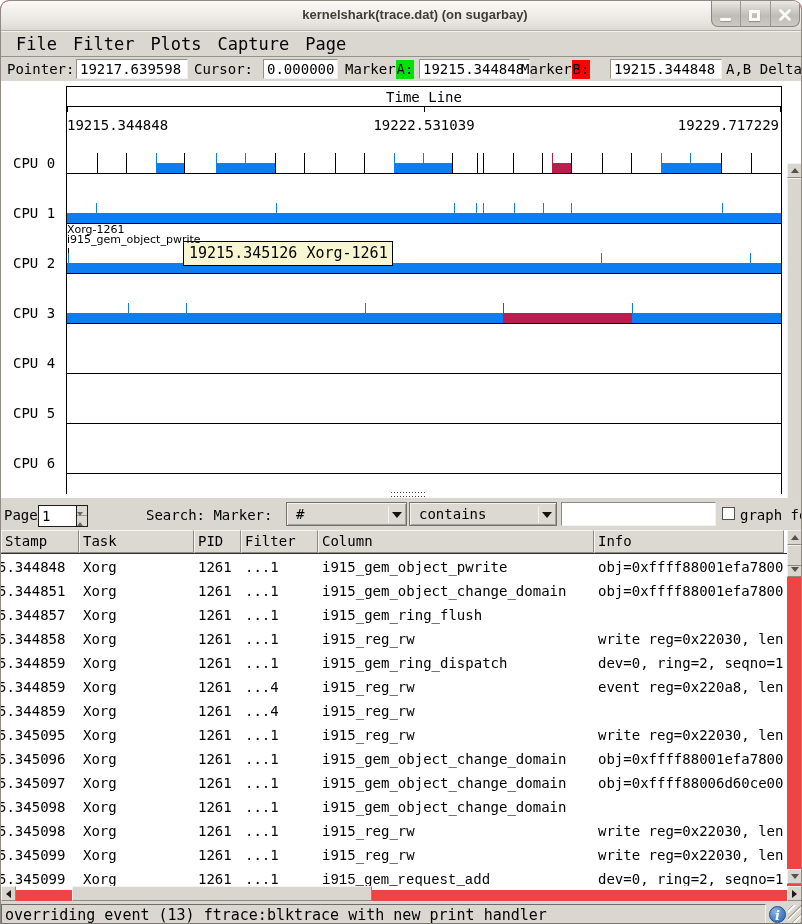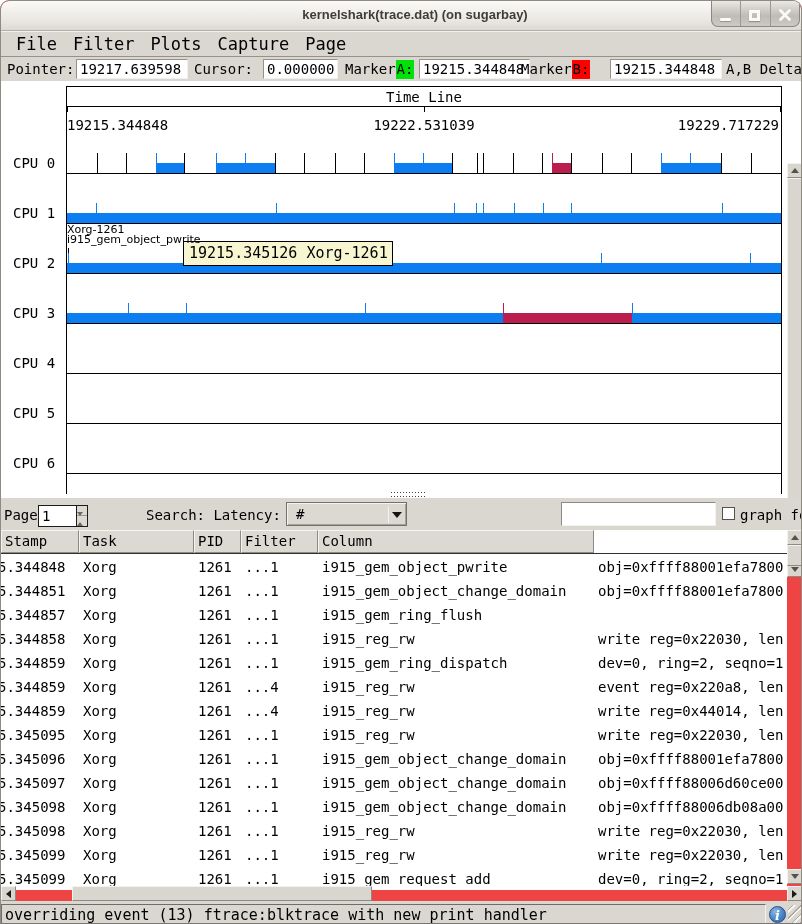--- a/index.html
+++ b/index.html
@@ -301,47 +301,53 @@
       <div class="cpu-label" style="top: 375px;">CPU 6</div>
     </div>
 
   <div id="splitter-grip">
     <div class="dotrow"></div>
     <div class="dotrow"></div>
   </div>
 
   <div id="searchbar">
     <span class="lbl" style="left:3px">Page</span>
-    <span class="lbl" style="left:145px">Search: Latency:</span>
+    <span class="lbl" style="left:145px">Search: Marker:</span>
   </div>
   <div id="page-spin">
     <span class="spin-value">1</span>
     <span class="spin-btns">
       <span class="spin-up"><span class="spin-tri-up"></span></span>
       <span class="spin-down"><span class="spin-tri-down"></span></span>
     </span>
   </div>
   <div class="combo" id="combo-column">
     <span class="combo-text">#</span>
+    <span class="combo-sep"></span>
+    <span class="combo-arrow"></span>
+  </div>
+  <div class="combo" id="combo-match">
+    <span class="combo-text">contains</span>
     <span class="combo-sep"></span>
     <span class="combo-arrow"></span>
   </div>
   <input id="search-entry" value="" style="">
   <div id="graph-follows-box"></div>
   <div id="searchbar-right" style="position:absolute;left:0;top:497px;width:801px;height:32px;overflow:hidden;pointer-events:none;">
     <span class="lbl" id="graph-follows-label" style="position:absolute;">graph follows</span>
   </div>
 
   <div id="tablewrap">
     <div id="table-header">
         <div class="th" style="left: 0px; width: 78px;">Stamp</div>
         <div class="th" style="left: 78px; width: 115px;">Task</div>
         <div class="th" style="left: 193px; width: 47px;">PID</div>
         <div class="th" style="left: 240px; width: 77px;">Filter</div>
         <div class="th" style="left: 317px; width: 276px;">Column</div>
+        <div class="th" style="left: 593px; width: 190px;">Info</div>
       </div>
     <div id="table-rows">
         <div class="tr" style="top: 1px;">
           <div class="td" style="left: 0px; width: 78px;"><span style="padding-left: 0px; margin-left: -3px;">5.344848</span></div>
           <div class="td" style="left: 78px; width: 115px;"><span style="padding-left: 4px;">Xorg</span></div>
           <div class="td" style="left: 193px; width: 47px;"><span style="padding-left: 4px;">1261</span></div>
           <div class="td" style="left: 240px; width: 77px;"><span style="padding-left: 4px;">...1</span></div>
           <div class="td" style="left: 317px; width: 276px;"><span style="padding-left: 4px;">i915_gem_object_pwrite</span></div>
           <div class="td" style="left: 593px; width: 190px;"><span style="padding-left: 4px;">obj=0xffff88001efa7800</span></div>
         </div>
@@ -383,21 +389,20 @@
           <div class="td" style="left: 240px; width: 77px;"><span style="padding-left: 4px;">...4</span></div>
           <div class="td" style="left: 317px; width: 276px;"><span style="padding-left: 4px;">i915_reg_rw</span></div>
           <div class="td" style="left: 593px; width: 190px;"><span style="padding-left: 4px;">event reg=0x220a8, len</span></div>
         </div>
         <div class="tr" style="top: 145px;">
           <div class="td" style="left: 0px; width: 78px;"><span style="padding-left: 0px; margin-left: -3px;">5.344859</span></div>
           <div class="td" style="left: 78px; width: 115px;"><span style="padding-left: 4px;">Xorg</span></div>
           <div class="td" style="left: 193px; width: 47px;"><span style="padding-left: 4px;">1261</span></div>
           <div class="td" style="left: 240px; width: 77px;"><span style="padding-left: 4px;">...4</span></div>
           <div class="td" style="left: 317px; width: 276px;"><span style="padding-left: 4px;">i915_reg_rw</span></div>
-          <div class="td" style="left: 593px; width: 190px;"><span style="padding-left: 4px;">write reg=0x44014, len</span></div>
         </div>
         <div class="tr" style="top: 169px;">
           <div class="td" style="left: 0px; width: 78px;"><span style="padding-left: 0px; margin-left: -3px;">5.345095</span></div>
           <div class="td" style="left: 78px; width: 115px;"><span style="padding-left: 4px;">Xorg</span></div>
           <div class="td" style="left: 193px; width: 47px;"><span style="padding-left: 4px;">1261</span></div>
           <div class="td" style="left: 240px; width: 77px;"><span style="padding-left: 4px;">...1</span></div>
           <div class="td" style="left: 317px; width: 276px;"><span style="padding-left: 4px;">i915_reg_rw</span></div>
           <div class="td" style="left: 593px; width: 190px;"><span style="padding-left: 4px;">write reg=0x22030, len</span></div>
         </div>
         <div class="tr" style="top: 193px;">
@@ -415,21 +420,20 @@
           <div class="td" style="left: 240px; width: 77px;"><span style="padding-left: 4px;">...1</span></div>
           <div class="td" style="left: 317px; width: 276px;"><span style="padding-left: 4px;">i915_gem_object_change_domain</span></div>
           <div class="td" style="left: 593px; width: 190px;"><span style="padding-left: 4px;">obj=0xffff88006d60ce00</span></div>
         </div>
         <div class="tr" style="top: 241px;">
           <div class="td" style="left: 0px; width: 78px;"><span style="padding-left: 0px; margin-left: -3px;">5.345098</span></div>
           <div class="td" style="left: 78px; width: 115px;"><span style="padding-left: 4px;">Xorg</span></div>
           <div class="td" style="left: 193px; width: 47px;"><span style="padding-left: 4px;">1261</span></div>
           <div class="td" style="left: 240px; width: 77px;"><span style="padding-left: 4px;">...1</span></div>
           <div class="td" style="left: 317px; width: 276px;"><span style="padding-left: 4px;">i915_gem_object_change_domain</span></div>
-          <div class="td" style="left: 593px; width: 190px;"><span style="padding-left: 4px;">obj=0xffff88006db08a00</span></div>
         </div>
         <div class="tr" style="top: 265px;">
           <div class="td" style="left: 0px; width: 78px;"><span style="padding-left: 0px; margin-left: -3px;">5.345098</span></div>
           <div class="td" style="left: 78px; width: 115px;"><span style="padding-left: 4px;">Xorg</span></div>
           <div class="td" style="left: 193px; width: 47px;"><span style="padding-left: 4px;">1261</span></div>
           <div class="td" style="left: 240px; width: 77px;"><span style="padding-left: 4px;">...1</span></div>
           <div class="td" style="left: 317px; width: 276px;"><span style="padding-left: 4px;">i915_reg_rw</span></div>
           <div class="td" style="left: 593px; width: 190px;"><span style="padding-left: 4px;">write reg=0x22030, len</span></div>
         </div>
         <div class="tr" style="top: 289px;">
@@ -438,21 +442,21 @@
           <div class="td" style="left: 193px; width: 47px;"><span style="padding-left: 4px;">1261</span></div>
           <div class="td" style="left: 240px; width: 77px;"><span style="padding-left: 4px;">...1</span></div>
           <div class="td" style="left: 317px; width: 276px;"><span style="padding-left: 4px;">i915_reg_rw</span></div>
           <div class="td" style="left: 593px; width: 190px;"><span style="padding-left: 4px;">write reg=0x22030, len</span></div>
         </div>
         <div class="tr" style="top: 313px;">
           <div class="td" style="left: 0px; width: 78px;"><span style="padding-left: 0px; margin-left: -3px;">5.345099</span></div>
           <div class="td" style="left: 78px; width: 115px;"><span style="padding-left: 4px;">Xorg</span></div>
           <div class="td" style="left: 193px; width: 47px;"><span style="padding-left: 4px;">1261</span></div>
           <div class="td" style="left: 240px; width: 77px;"><span style="padding-left: 4px;">...1</span></div>
-          <div class="td" style="left: 317px; width: 276px;"><span style="padding-left: 4px;">i915_gem_request_add</span></div>
+          <div class="td" style="left: 317px; width: 276px;"><span style="padding-left: 4px; font-family: Liberation Mono, monospace;">i915_gem_request_add</span></div>
           <div class="td" style="left: 593px; width: 190px;"><span style="padding-left: 4px;">dev=0, ring=2, seqno=1</span></div>
         </div>
       </div>
   </div>
   <div class="sb-btn" id="table-vscroll-up">
       <span class="tri tri-up"></span>
     </div>
   <div class="sb-trough" id="table-vscroll-trough"></div>
   <div class="sb-thumb" id="table-vscroll-thumb"></div>
   <div class="sb-btn" id="table-vscroll-down">

